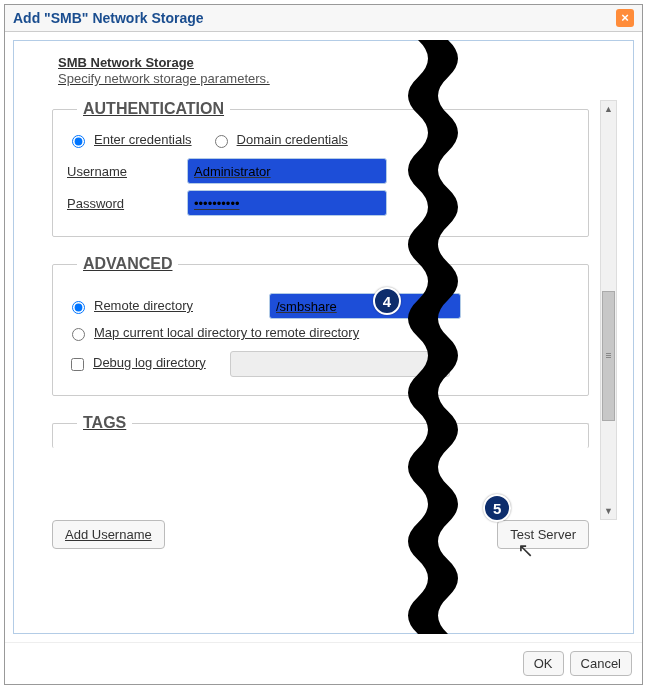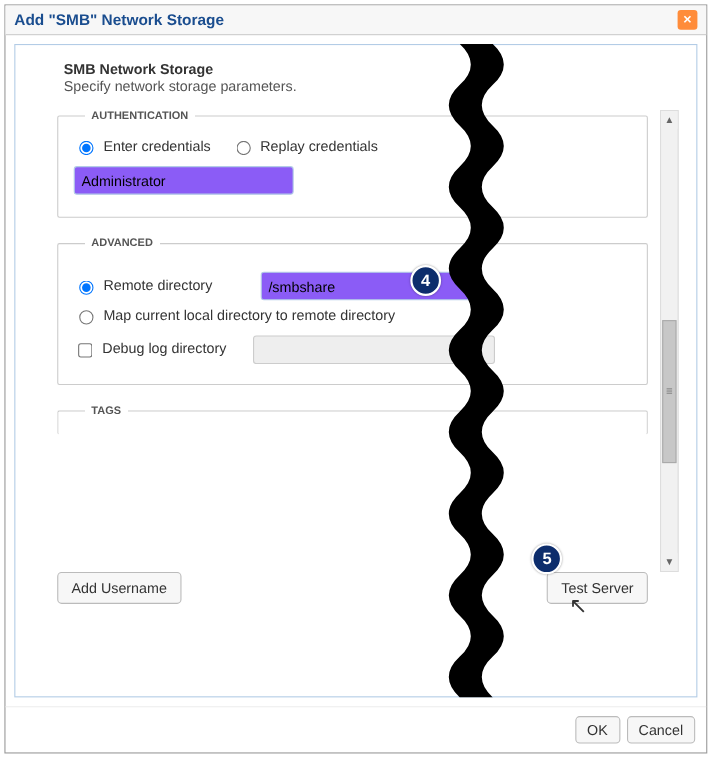--- a/index.html
+++ b/index.html
@@ -43,20 +43,21 @@
     cursor: pointer;
     font-size: 13px;
   }
   .content-frame {
     margin: 8px;
     border: 1px solid #b3cce6;
     background: #fff;
     padding: 14px 16px 1px 16px;
     position: relative;
     min-height: 594px;
+    text-decoration: underline;
   }
   .header-block {
     margin: 0 0 10px 28px;
   }
   .header-title {
     font-weight: bold;
     color: #333;
     font-size: 13px;
   }
   .header-sub {
@@ -75,57 +76,57 @@
   fieldset.group {
     border: 1px solid #ccc;
     border-radius: 2px;
     margin: 0 0 18px 0;
     padding: 14px 14px 14px 14px;
   }
   fieldset.group > legend {
     font-weight: bold;
     color: #555;
     padding: 0 6px;
-    font-size: 10px;
+    font-size: 16px;
     margin-left: 10px;
   }
   .row {
     display: flex;
     align-items: center;
     margin: 6px 0;
   }
   .row label.fld {
     width: 120px;
     color: #333;
   }
   input.text {
     border: 1px solid #b3cce6;
     border-radius: 3px;
     padding: 4px 6px;
     font-size: 13px;
     height: 26px;
-    background: #8b5cf6;
+    background: #1d4ed8;
   }
   input.text.w1 { width: 200px; }
   input.text.w2 { width: 192px; }
   input.text.ro { background: #eee; border-color:#ccc; width: 220px; }
   .radio-pair {
     display: flex;
     gap: 18px;
     align-items: center;
     margin-bottom: 10px;
   }
   .radio-pair label, .check-row label, .radio-row label {
     display: flex;
     align-items: flex-start;
     gap: 6px;
     color: #333;
     cursor: pointer;
   }
-  .radio-row { margin: 6px 0; }
+  .radio-row { margin: 6px 0; gap: 32px; }
   .check-row { margin: 10px 0 4px 0; display:flex; align-items:center; gap:24px;}
   .scrollbar {
     position: absolute;
     right: 0;
     top: 0;
     bottom: 0;
     width: 17px;
     background: #f1f1f1;
     border: 1px solid #ddd;
   }
@@ -233,25 +234,30 @@
 
           <fieldset class="group">
             <legend>AUTHENTICATION</legend>
             <div class="radio-pair">
               <label>
                 <input type="radio" name="cred" checked="" style="">
                 <span>Enter credentials</span>
               </label>
               <label>
                 <input type="radio" name="cred" style="">
-                <span>Replay credentials</span>
+                <span>Domain credentials</span>
               </label>
             </div>
             <div class="row">
+              <label class="fld">Username</label>
               <input class="text w1" value="Administrator" style="">
+            </div>
+            <div class="row">
+              <label class="fld">Password</label>
+              <input class="text w1" value="••••••••••" style="">
             </div>
           </fieldset>
 
           <fieldset class="group" style="position:relative;">
             <legend>ADVANCED</legend>
             <div class="row radio-row">
               <label style="width:170px;">
                 <input type="radio" name="adv" checked="" style="">
                 <span>Remote directory</span>
               </label>

